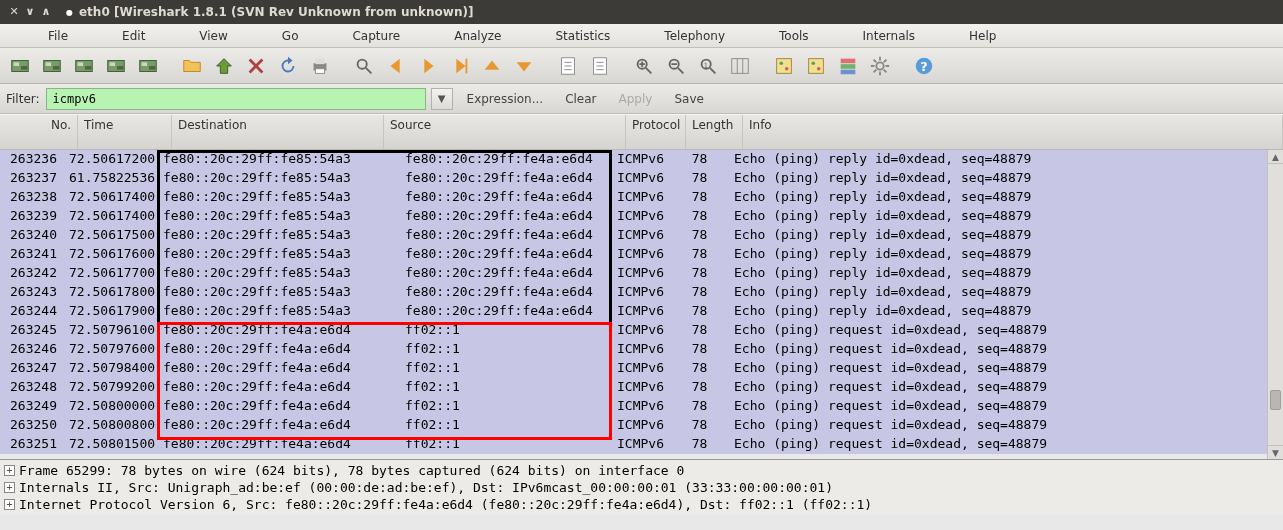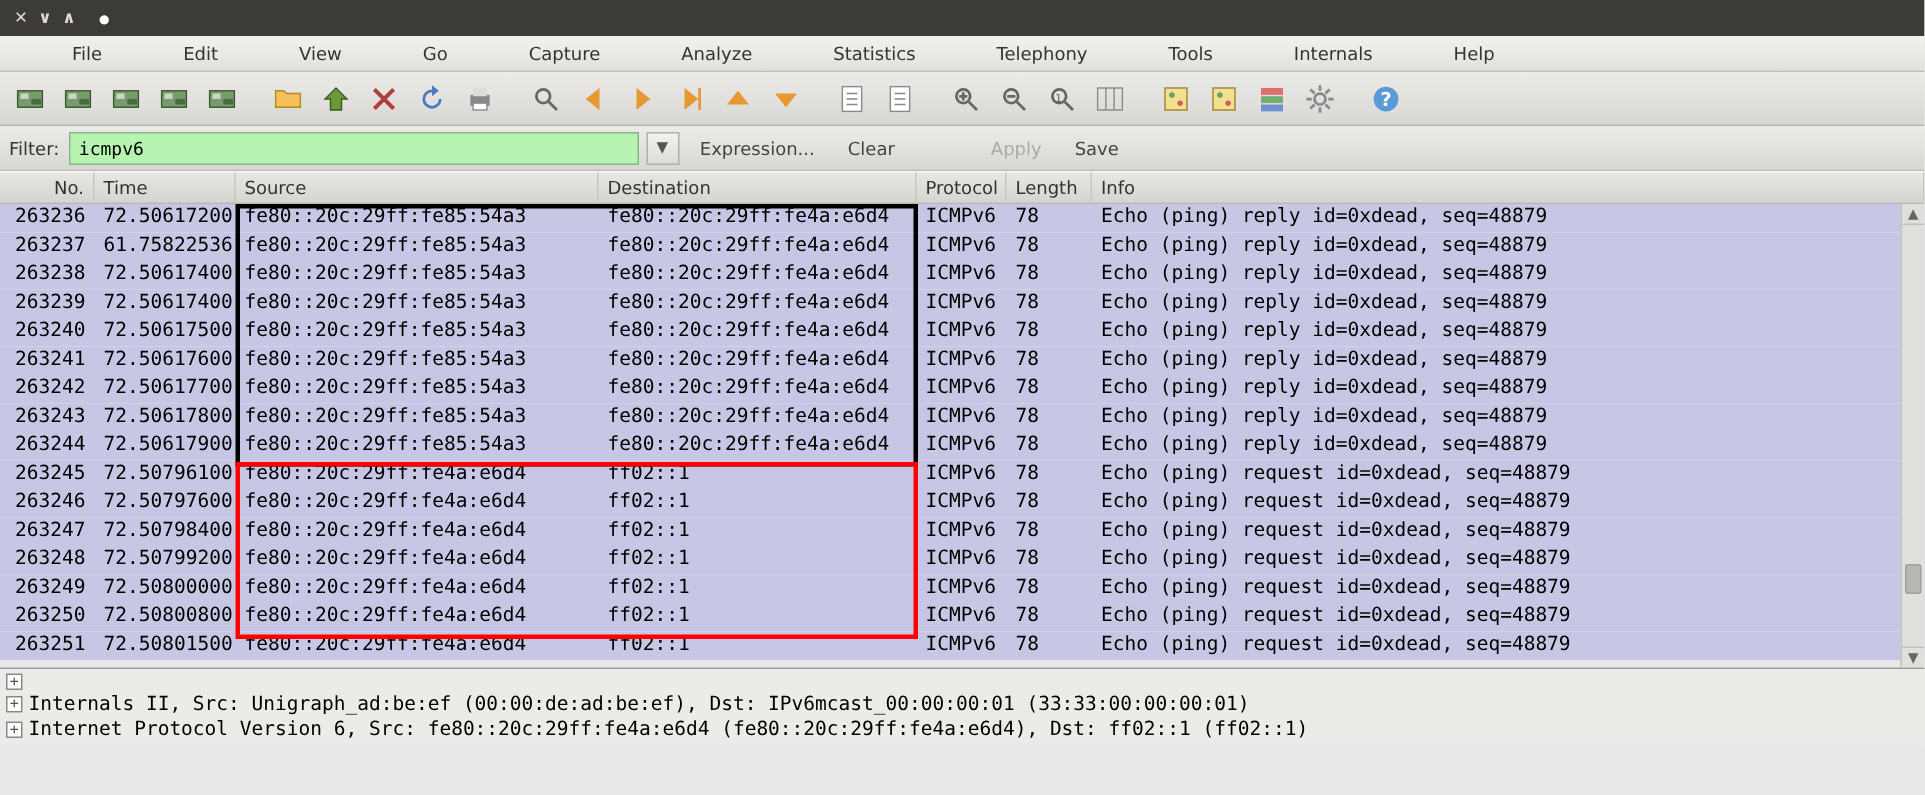--- a/index.html
+++ b/index.html
@@ -16,37 +16,37 @@
 .toolbar { background: linear-gradient(#ecebe7,#d8d7d3); height: 36px; display: flex; align-items: center; padding: 0 6px; gap: 4px; border-bottom:1px solid #b5b4b0;}
 .tbtn { width: 28px; height: 28px; display:flex; align-items:center; justify-content:center; border-radius:3px; }
 .tsep { width:8px; }
 .tbtn svg { width:22px; height:22px; }
 
 .filterbar { background: linear-gradient(#ecebe7,#d8d7d3); height: 30px; display:flex; align-items:center; padding:0 6px; gap:6px; border-bottom:1px solid #bbb;}
 .filterbar .flabel { color:#333; }
 .filterbar .finput { background:#b7f4b1; border:1px solid #88b58a; height:22px; width:380px; padding:0 6px; font-family:"DejaVu Sans Mono",monospace; font-size:12px;}
 .filterbar .fdd { width:22px; height:22px; border:1px solid #b0b0ad; background:linear-gradient(#f3f2ef,#dcdbd7); display:flex; align-items:center; justify-content:center; margin-left:-1px; font-size:10px; color:#555;}
 .filterbar .faction { color:#444; padding:0 8px; }
-.filterbar .faction.disabled { color:#aaa;margin-left:42px; }
-
-.tablehdr { background: linear-gradient(#e8e7e3,#d5d4d0); height: 22px; display:flex; border-top:1px solid #f8f7f4; border-bottom:1px solid #b8b7b3;}
+.filterbar .faction.disabled { color:#aaa; }
+
+.tablehdr { background: linear-gradient(#e8e7e3,#d5d4d0); height: 36px; display:flex; border-top:1px solid #f8f7f4; border-bottom:1px solid #b8b7b3;padding-left:15px;}
 .tablehdr .hcell { border-right:1px solid #c6c5c1; padding:3px 6px; color:#333; font-size:12px; overflow:hidden; white-space:nowrap;}
 .tablehdr .hcell.right { text-align:left; }
 
 .rows { height: 309px; overflow:hidden; position:relative; }
 .row { display:flex; height:19px; font-family:"DejaVu Sans Mono",monospace; font-size:13px; }
 .row .cell { padding:1px 6px 1px 6px; overflow:hidden; white-space:nowrap; }
 .row.bg-purple { background:#c7c7e5; }
 
 .col-no { width:63px; text-align:right; padding-right:4px;}
 .col-time { width:94px; }
 .col-src { width:242px;}
 .col-dst { width:212px;}
 .col-proto { width:60px;}
-.col-len { width:57px; text-align:left;}
+.col-len { width:57px; text-align:center;}
 .col-info { flex:1; }
 
 .hl { position:absolute; border:3px solid; pointer-events:none; }
 
 .treepane { background:#ecebe7; border-top:1px solid #999; font-family:"DejaVu Sans Mono",monospace; font-size:13px; padding:2px 4px; }
 .treerow { display:flex; align-items:center; gap:4px; padding:1px 0;}
 .expander { width:11px; height:11px; border:1px solid #888; background:#fff; display:inline-flex; align-items:center; justify-content:center; font-size:10px; line-height:10px; color:#555;}
 
 .scroll-v { position:absolute; right:0; top:0; bottom:0; width:16px; background:#e0dfdb; border-left:1px solid #c2c1bd;}
 .scroll-v .thumb { position:absolute; left:2px; right:2px; top:240px; height:20px; background:#b8b7b3; border:1px solid #a09f9b; border-radius:2px;}
@@ -57,20 +57,21 @@
 </head>
 <body>
 
 <div class="titlebar">
   <div class="wc">
     <span class="wicon">✕</span>
     <span class="wicon">∨</span>
     <span class="wicon">∧</span>
   </div>
   <span class="dot">●</span>
+  <span>eth0    [Wireshark 1.8.1  (SVN Rev Unknown from unknown)]</span>
 </div>
 
 <div class="menubar">
   <div class="mitem">File</div>
   <div class="mitem">Edit</div>
   <div class="mitem">View</div>
   <div class="mitem">Go</div>
   <div class="mitem">Capture</div>
   <div class="mitem">Analyze</div>
   <div class="mitem">Statistics</div>
@@ -259,22 +260,22 @@
   <div class="fdd">▼</div>
   <span class="faction">Expression...</span>
   <span class="faction">Clear</span>
   <span class="faction disabled">Apply</span>
   <span class="faction">Save</span>
 </div>
 
 <div class="tablehdr">
   <div class="hcell col-no">No.</div>
   <div class="hcell col-time">Time</div>
+  <div class="hcell col-dst">Destination</div>
   <div class="hcell col-src">Source</div>
-  <div class="hcell col-dst">Destination</div>
   <div class="hcell col-proto">Protocol</div>
   <div class="hcell col-len right">Length</div>
   <div class="hcell col-info">Info</div>
 </div>
 
 <div class="rows" id="rows">
   <div class="row bg-purple">
       <div class="cell col-no">263236</div>
       <div class="cell col-time">72.50617200</div>
       <div class="cell col-src">fe80::20c:29ff:fe85:54a3</div>
@@ -423,20 +424,21 @@
   <div class="scroll-v">
     <div class="arrow top">▲</div>
     <div class="thumb"></div>
     <div class="arrow bot">▼</div>
   </div>
 </div>
 
 <div class="treepane">
   <div class="treerow">
     <span class="expander">+</span>
+    <span>Frame 65299: 78 bytes on wire (624 bits), 78 bytes captured (624 bits) on interface 0</span>
   </div>
   <div class="treerow">
     <span class="expander">+</span>
     <span>Internals II, Src: Unigraph_ad:be:ef (00:00:de:ad:be:ef), Dst: IPv6mcast_00:00:00:01 (33:33:00:00:00:01)</span>
   </div>
   <div class="treerow">
     <span class="expander">+</span>
     <span>Internet Protocol Version 6, Src: fe80::20c:29ff:fe4a:e6d4 (fe80::20c:29ff:fe4a:e6d4), Dst: ff02::1 (ff02::1)</span>
   </div>
 </div>

